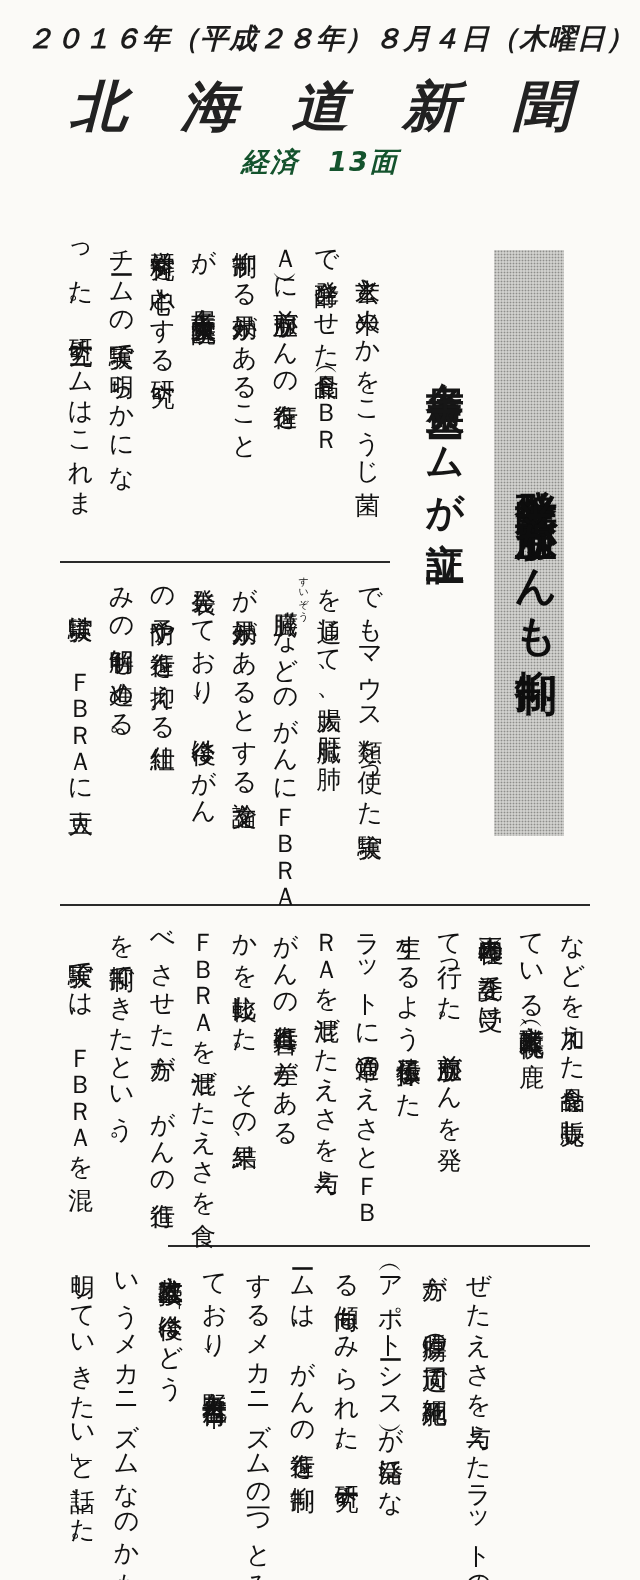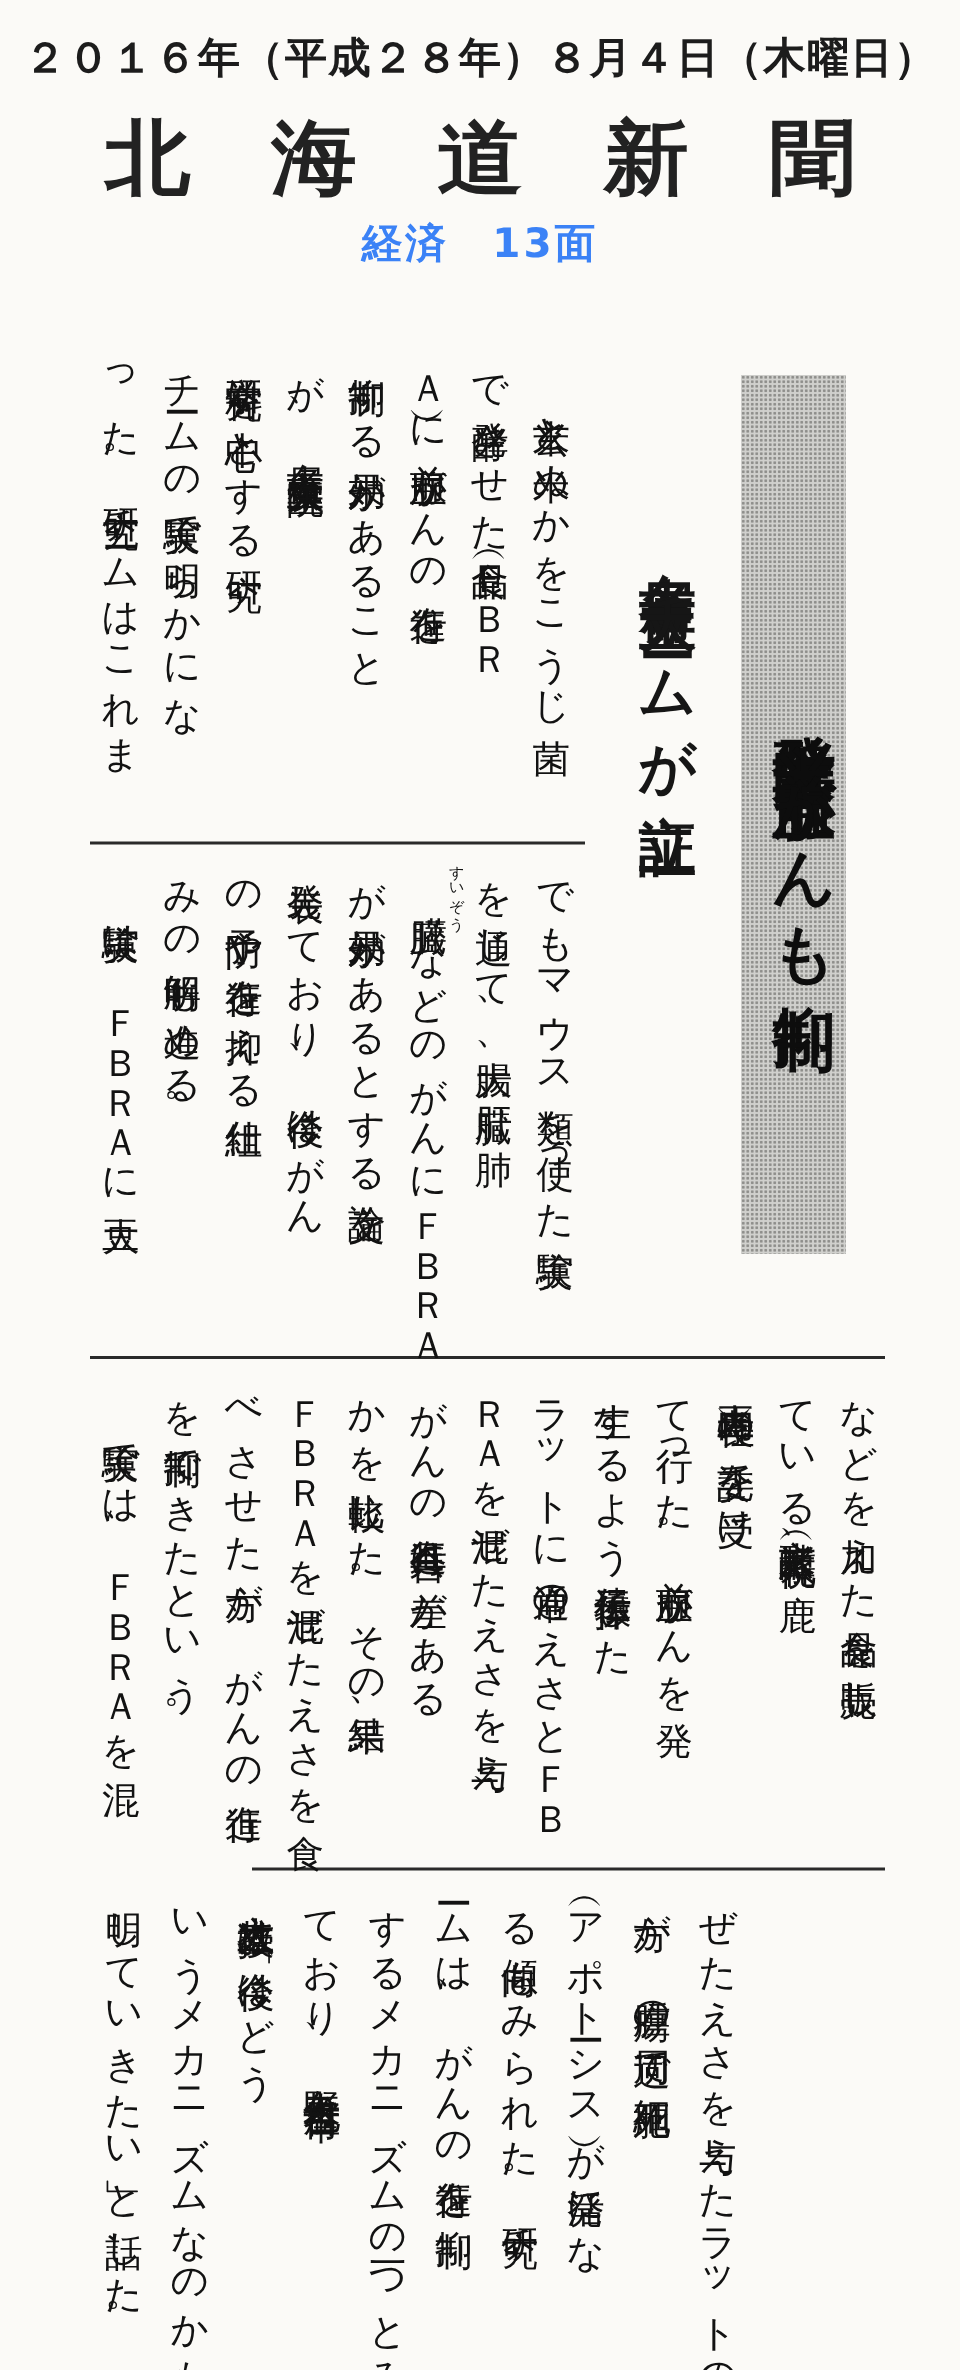--- a/index.html
+++ b/index.html
@@ -10,21 +10,21 @@
     font-family:"DejaVu Serif","Liberation Serif",serif;
     overflow:hidden;
     position:relative;
   }
   .scan{
     width:640px;height:1580px;
     box-sizing:border-box;
     padding-top:20px;
   }
   
-  .masthead{box-sizing:border-box;padding:0 16px;}
+  .masthead{box-sizing:border-box;padding:0 26px;font-style:italic;}
   .date-line{
     font-family:"DejaVu Sans","Liberation Sans",sans-serif;
     font-weight:700;
     font-size:28px;
     letter-spacing:1px;
     color:#1c1c1c;
     white-space:nowrap;
   }
   .paper-title{
     width:500px;
@@ -37,21 +37,21 @@
     line-height:1.05;
     transform:scaleY(0.95);
   }
   .section-line{
     text-align:center;
     font-family:"DejaVu Sans","Liberation Sans",sans-serif;
     font-size:27px;
     font-weight:600;
     margin-top:8px;
     letter-spacing:2px;
-    color:#3b82f6;
+    color:#14532d;
   }
   
   .article{
     box-sizing:border-box;
     margin-top:52px;
     padding:0 50px 0 60px; 
   }
   .top-section{
     display:flex;
     flex-direction:row;

